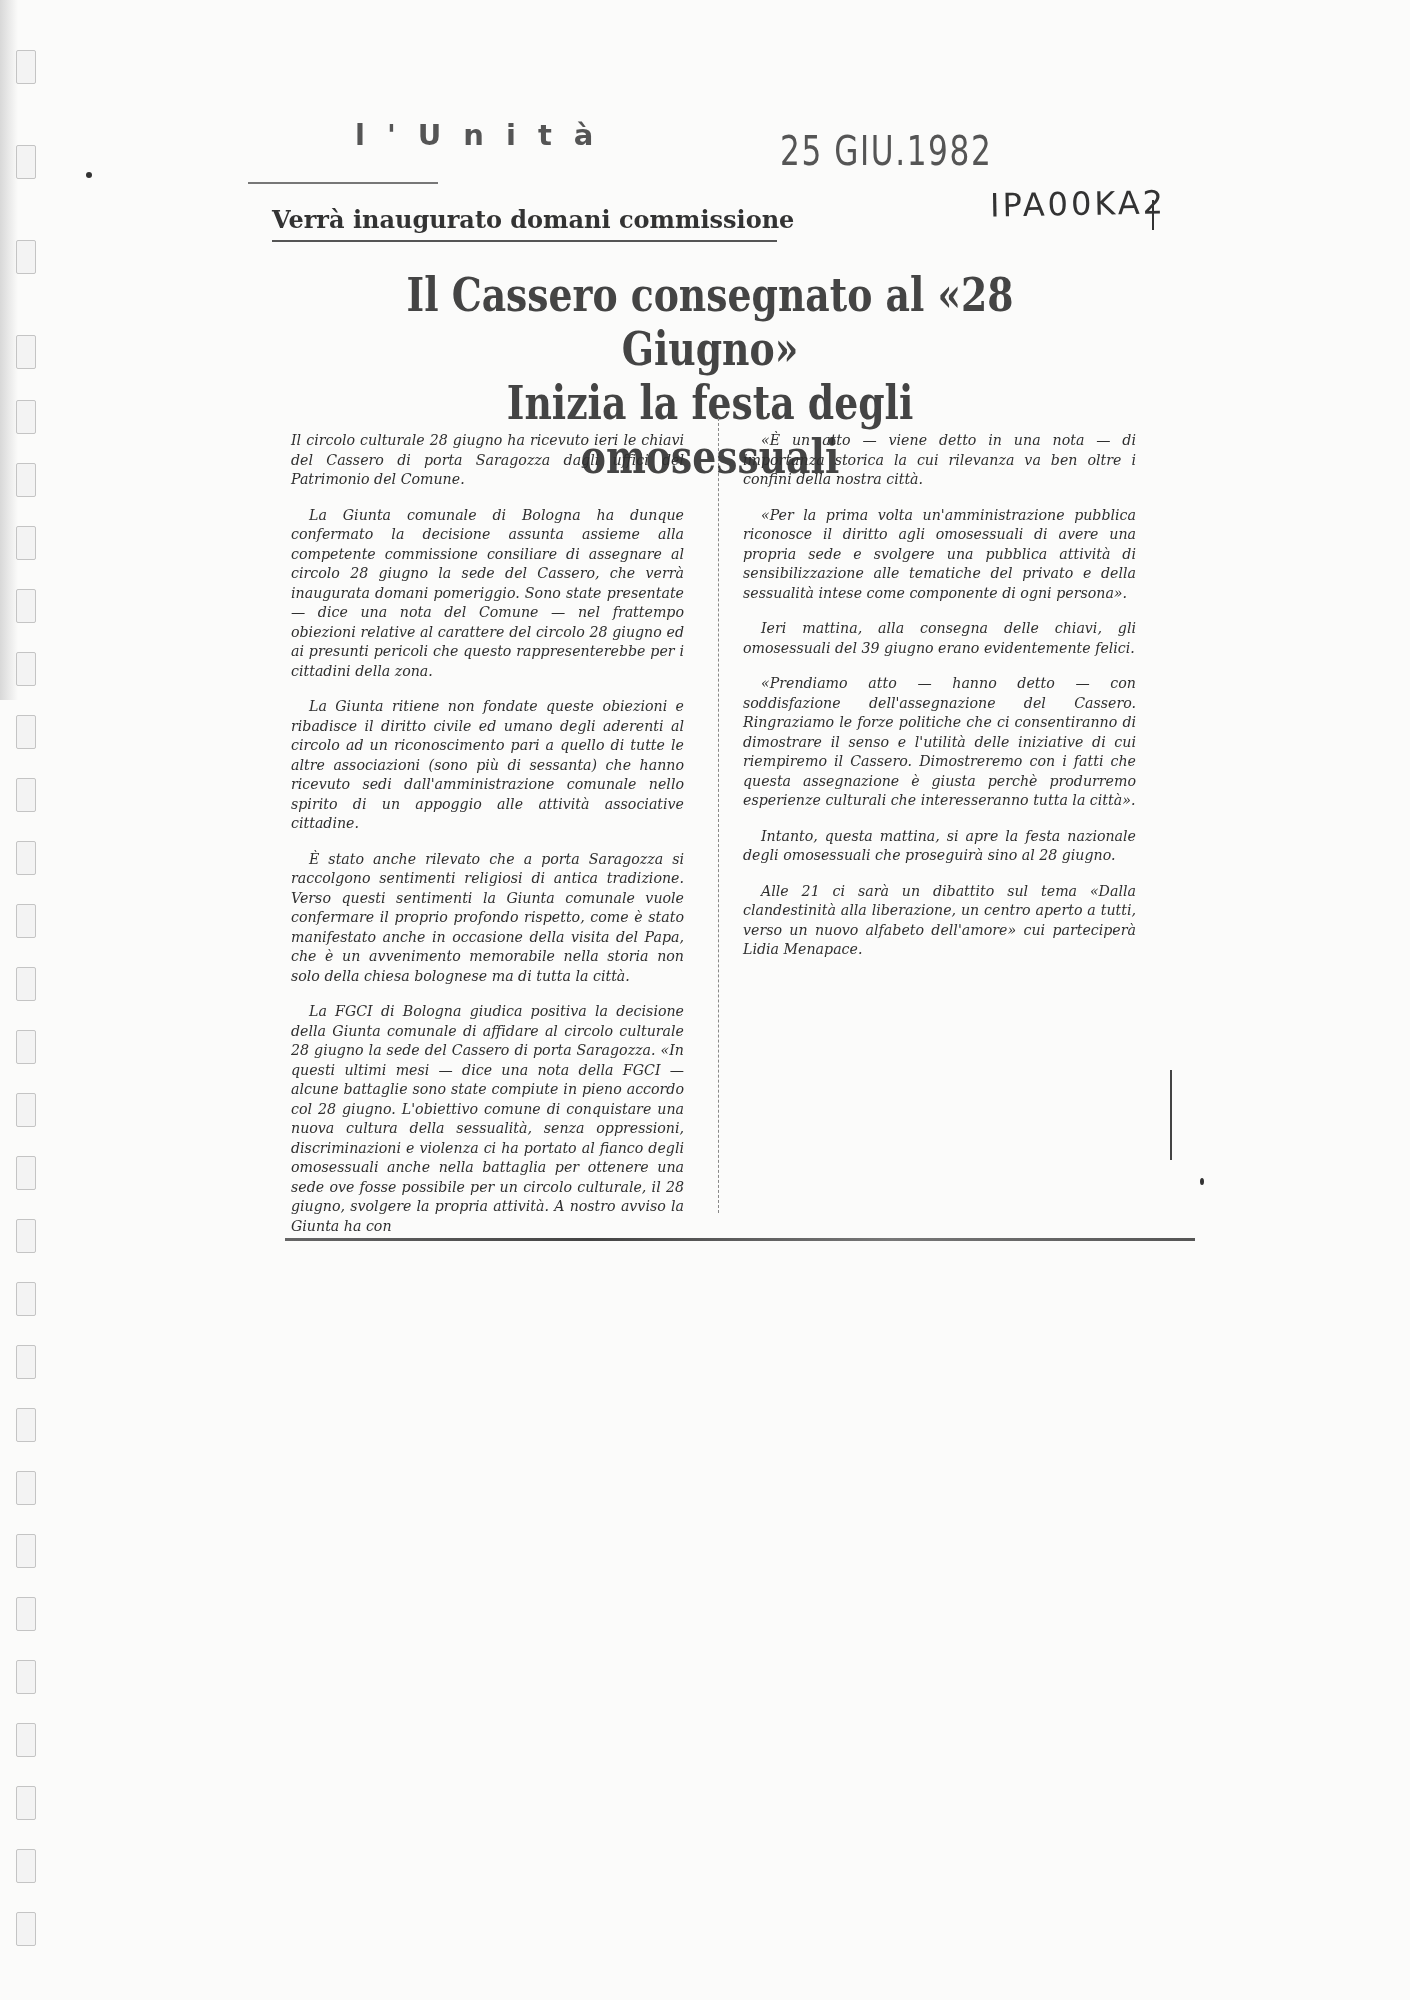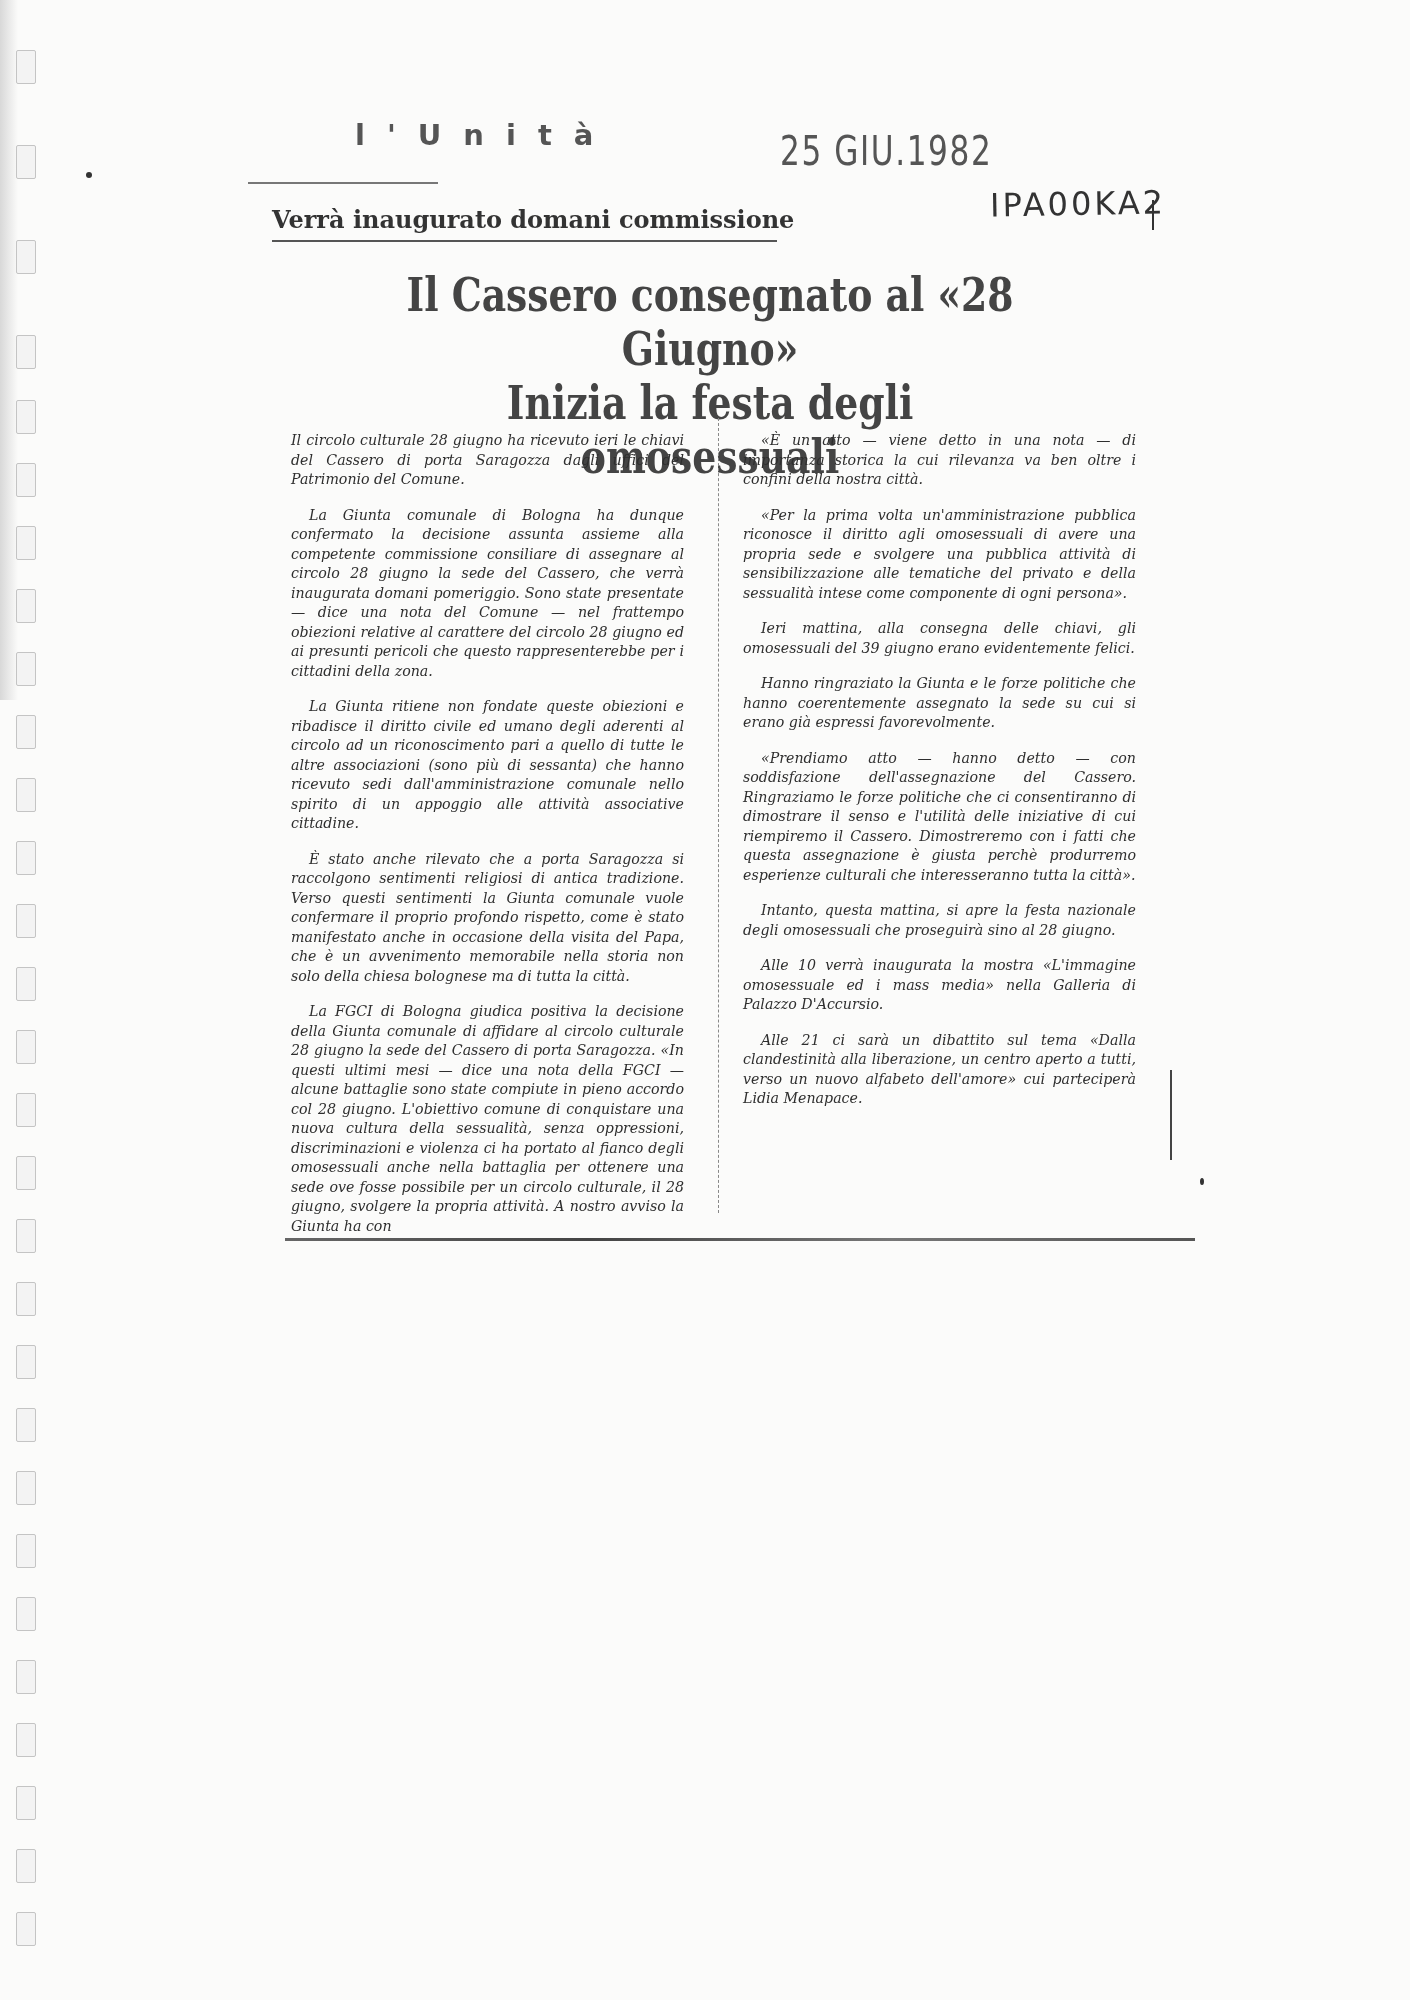--- a/index.html
+++ b/index.html
@@ -134,24 +134,22 @@
   <p>È stato anche rilevato che a porta Saragozza si raccolgono sentimenti religiosi di antica tradizione. Verso questi sentimenti la Giunta comunale vuole confermare il proprio profondo rispetto, come è stato manifestato anche in occasione della visita del Papa, che è un avvenimento memorabile nella storia non solo della chiesa bolognese ma di tutta la città.</p>
   <p>La FGCI di Bologna giudica positiva la decisione della Giunta comunale di affidare al circolo culturale 28 giugno la sede del Cassero di porta Saragozza. «In questi ultimi mesi — dice una nota della FGCI — alcune battaglie sono state compiute in pieno accordo col 28 giugno. L'obiettivo comune di conquistare una nuova cultura della sessualità, senza oppressioni, discriminazioni e violenza ci ha portato al fianco degli omosessuali anche nella battaglia per ottenere una sede ove fosse possibile per un circolo culturale, il 28 giugno, svolgere la propria attività. A nostro avviso la Giunta ha con</p>
 </div>
 
 <div class="col-divider"></div>
 
 <div class="col col-right">
   <p>«È un atto — viene detto in una nota — di importanza storica la cui rilevanza va ben oltre i confini della nostra città.</p>
   <p>«Per la prima volta un'amministrazione pubblica riconosce il diritto agli omosessuali di avere una propria sede e svolgere una pubblica attività di sensibilizzazione alle tematiche del privato e della sessualità intese come componente di ogni persona».</p>
   <p>Ieri mattina, alla consegna delle chiavi, gli omosessuali del 39 giugno erano evidentemente felici.</p>
-  <p>Hanno ringraziato la Giunta e le forze politiche che hanno coerentemente assegnato la sede su cui si erano già espressi favorevolmente.</p>
   <p>«Prendiamo atto — hanno detto — con soddisfazione dell'assegnazione del Cassero. Ringraziamo le forze politiche che ci consentiranno di dimostrare il senso e l'utilità delle iniziative di cui riempiremo il Cassero. Dimostreremo con i fatti che questa assegnazione è giusta perchè produrremo esperienze culturali che interesseranno tutta la città».</p>
   <p>Intanto, questa mattina, si apre la festa nazionale degli omosessuali che proseguirà sino al 28 giugno.</p>
-  <p>Alle 10 verrà inaugurata la mostra «L'immagine omosessuale ed i mass media» nella Galleria di Palazzo D'Accursio.</p>
   <p>Alle 21 ci sarà un dibattito sul tema «Dalla clandestinità alla liberazione, un centro aperto a tutti, verso un nuovo alfabeto dell'amore» cui parteciperà Lidia Menapace.</p>
 </div>
 
 <div class="right-edge"></div>
 <div class="bottom-rule"></div>
 
 <div class="speck" style="left:86px;top:172px;width:6px;height:6px;"></div>
 <div class="speck" style="left:1200px;top:1178px;width:4px;height:7px;"></div>
 
 </body></html>

